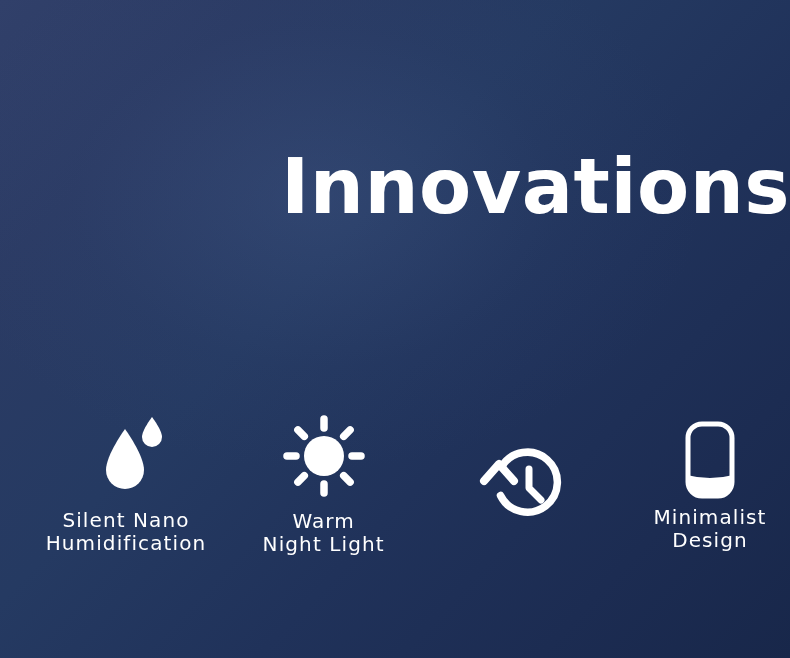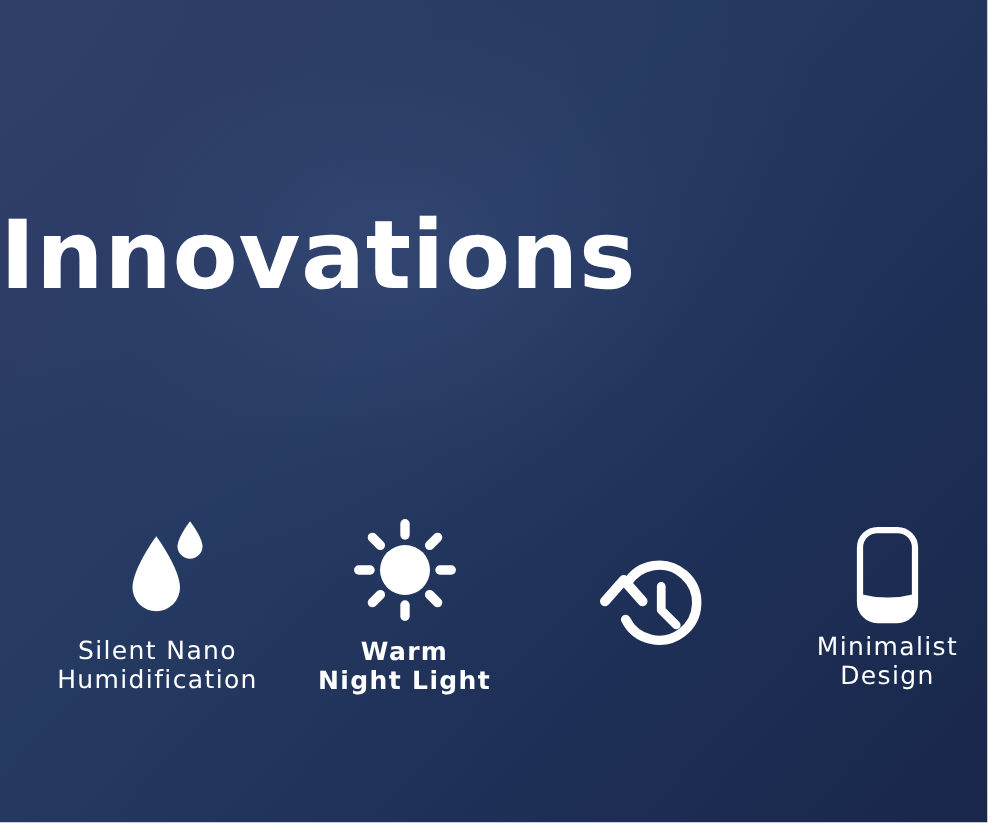--- a/index.html
+++ b/index.html
@@ -32,24 +32,24 @@
     inset: 0;
     background: radial-gradient(ellipse 68% 58% at 40% 30%,
         rgba(86,108,160,0.22) 0%,
         rgba(60,80,130,0.08) 45%,
         rgba(10,18,40,0.0) 72%);
     pointer-events: none;
   }
 
   .title {
     position: absolute;
-    top: 166px;
+    top: 149px;
     left: 0;
     width: 790px;
-    text-align: left;
+    text-align: right;
     color: #ffffff;
     font-family: "DejaVu Sans", sans-serif;
     font-size: 76px;
     font-weight: 700;
     letter-spacing: 0.5px;
     line-height: 1.0;
     white-space: nowrap;
   }
 
   .features {
@@ -87,21 +87,21 @@
     color: #ffffff;
     font-family: "DejaVu Sans", sans-serif;
     font-size: 20px;
     font-weight: 400;
     letter-spacing: 1.1px;
     line-height: 1.15;
     text-align: center;
     white-space: pre-line;
   }
   .f3 .f-label { margin-top: 2px; }
-  .f1 .f-label { margin-top: 10px; font-weight: bold; }
+  .f1 .f-label { margin-top: 10px; }
 </style>
 </head>
 <body>
 
 <div class="poster">
 
   <div class="title">Innovations</div>
 
   <div class="features">
 

